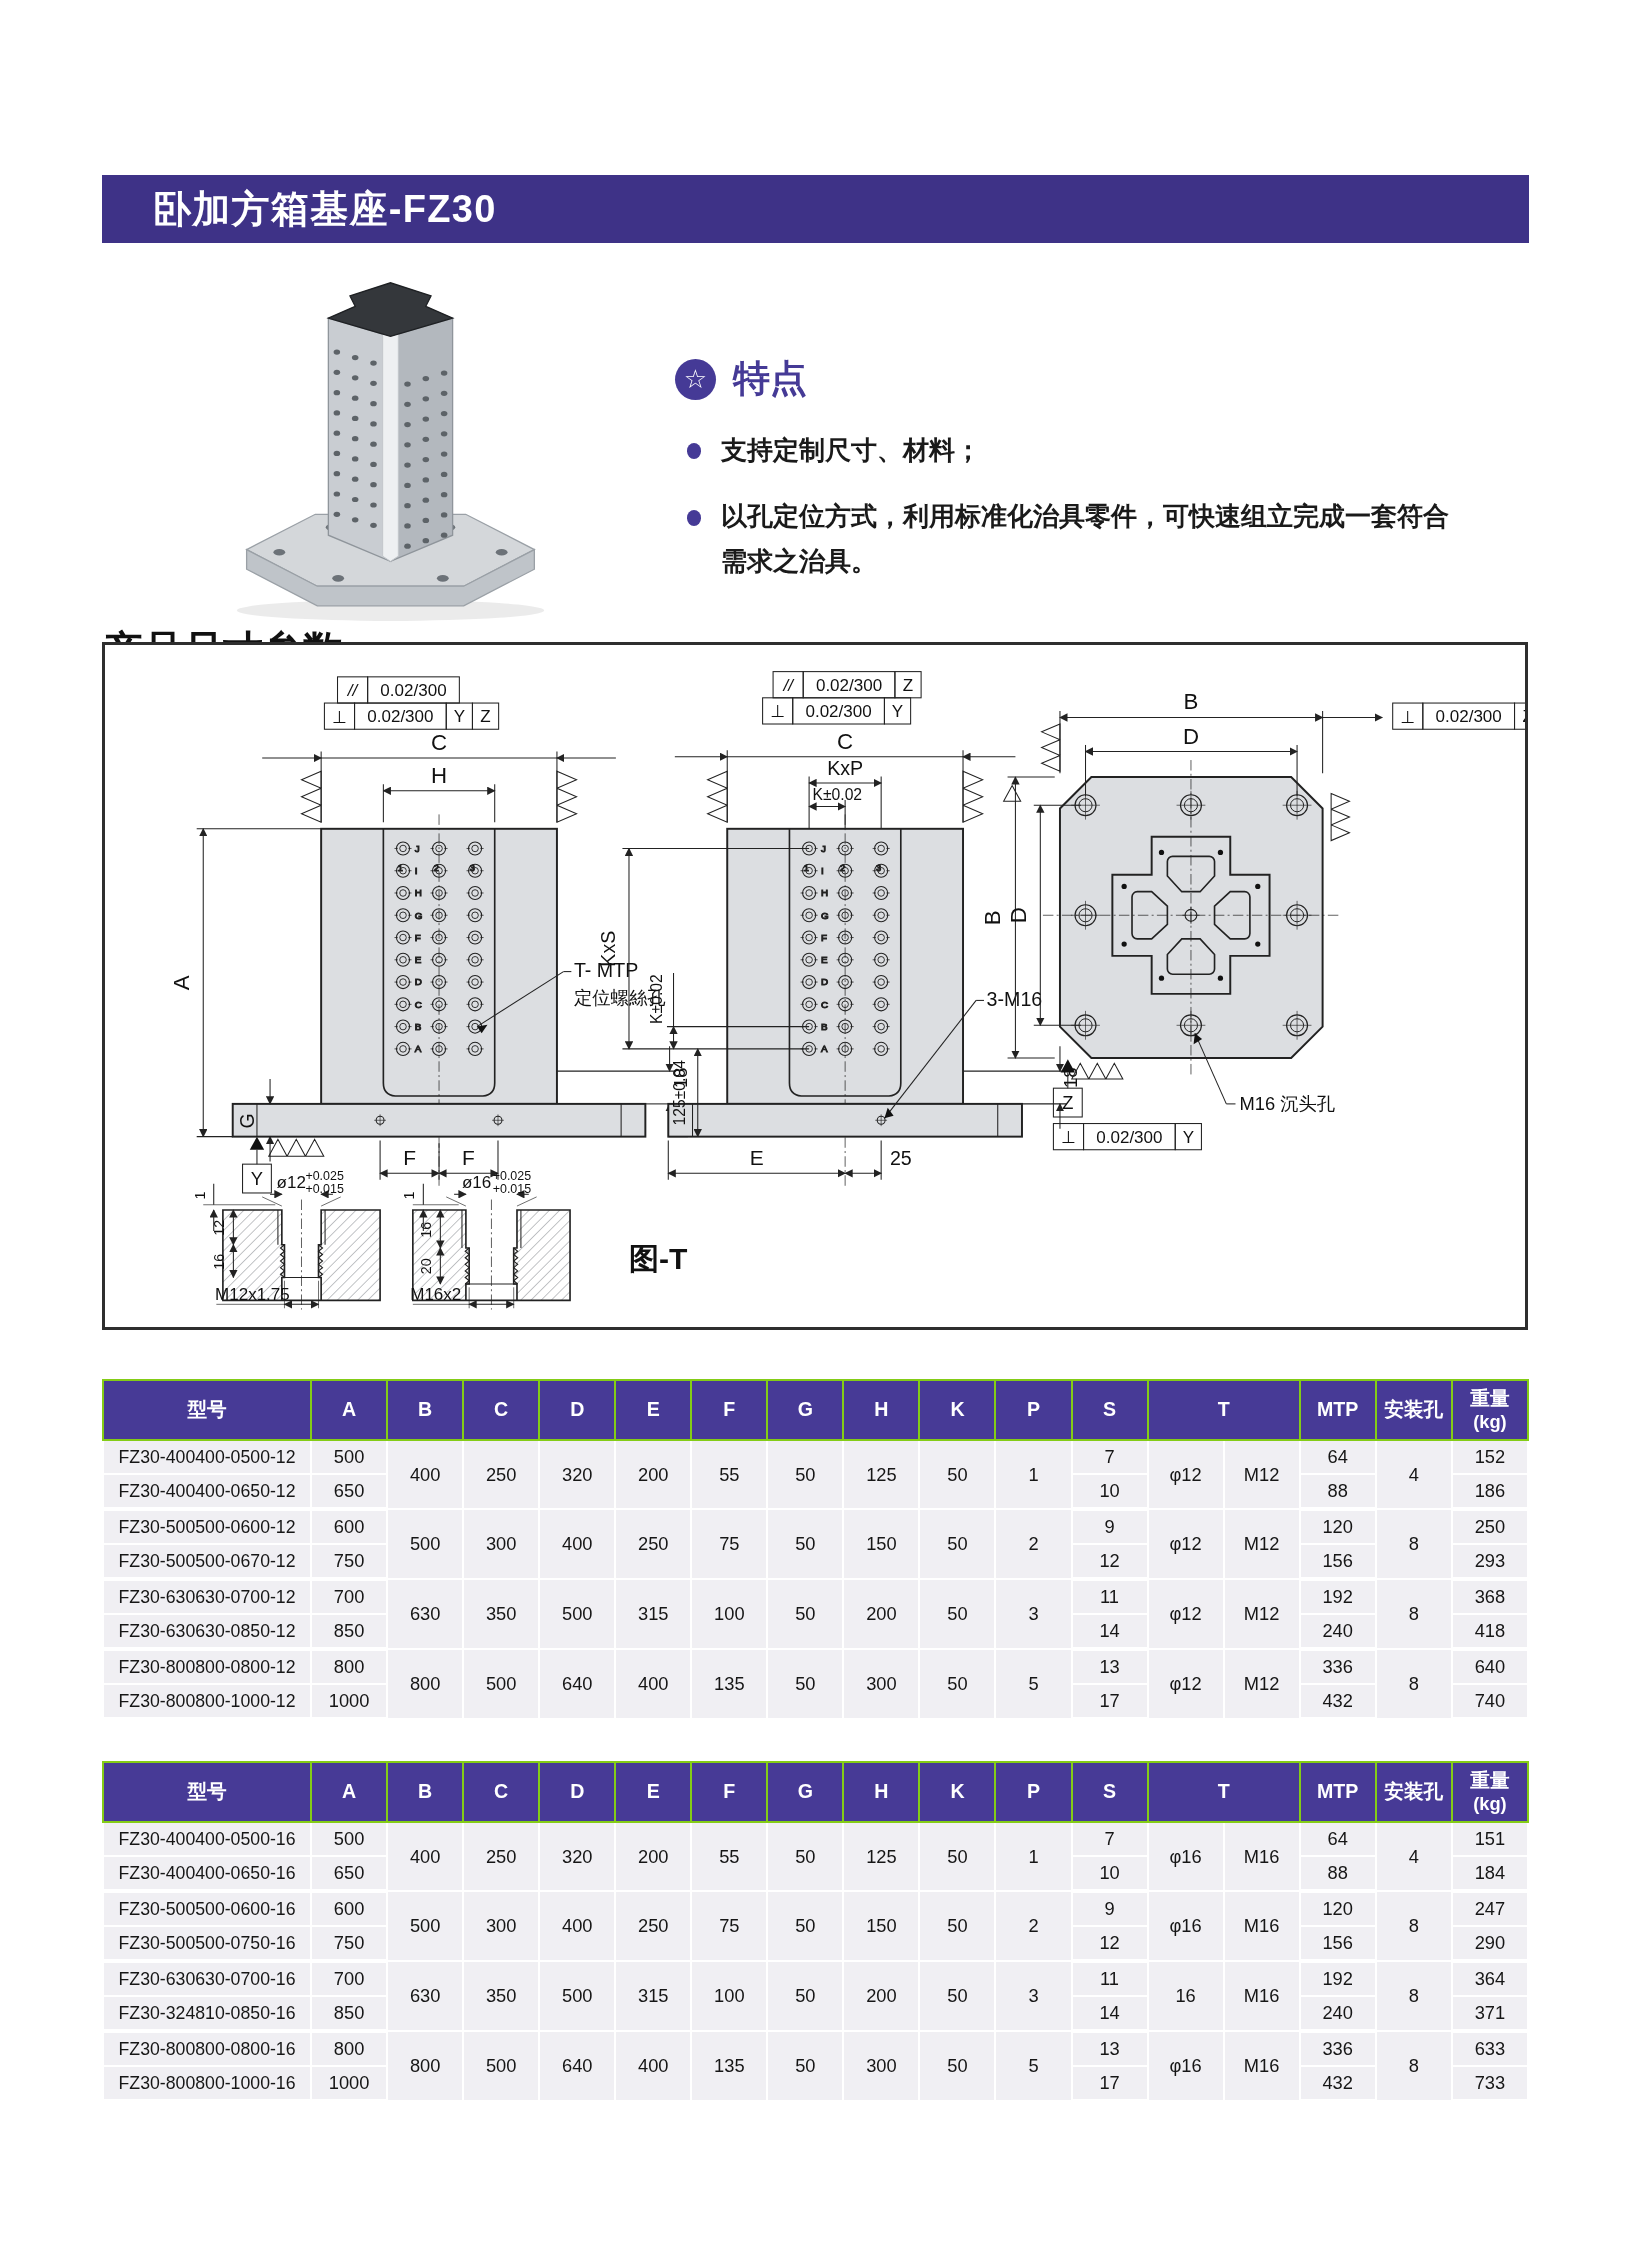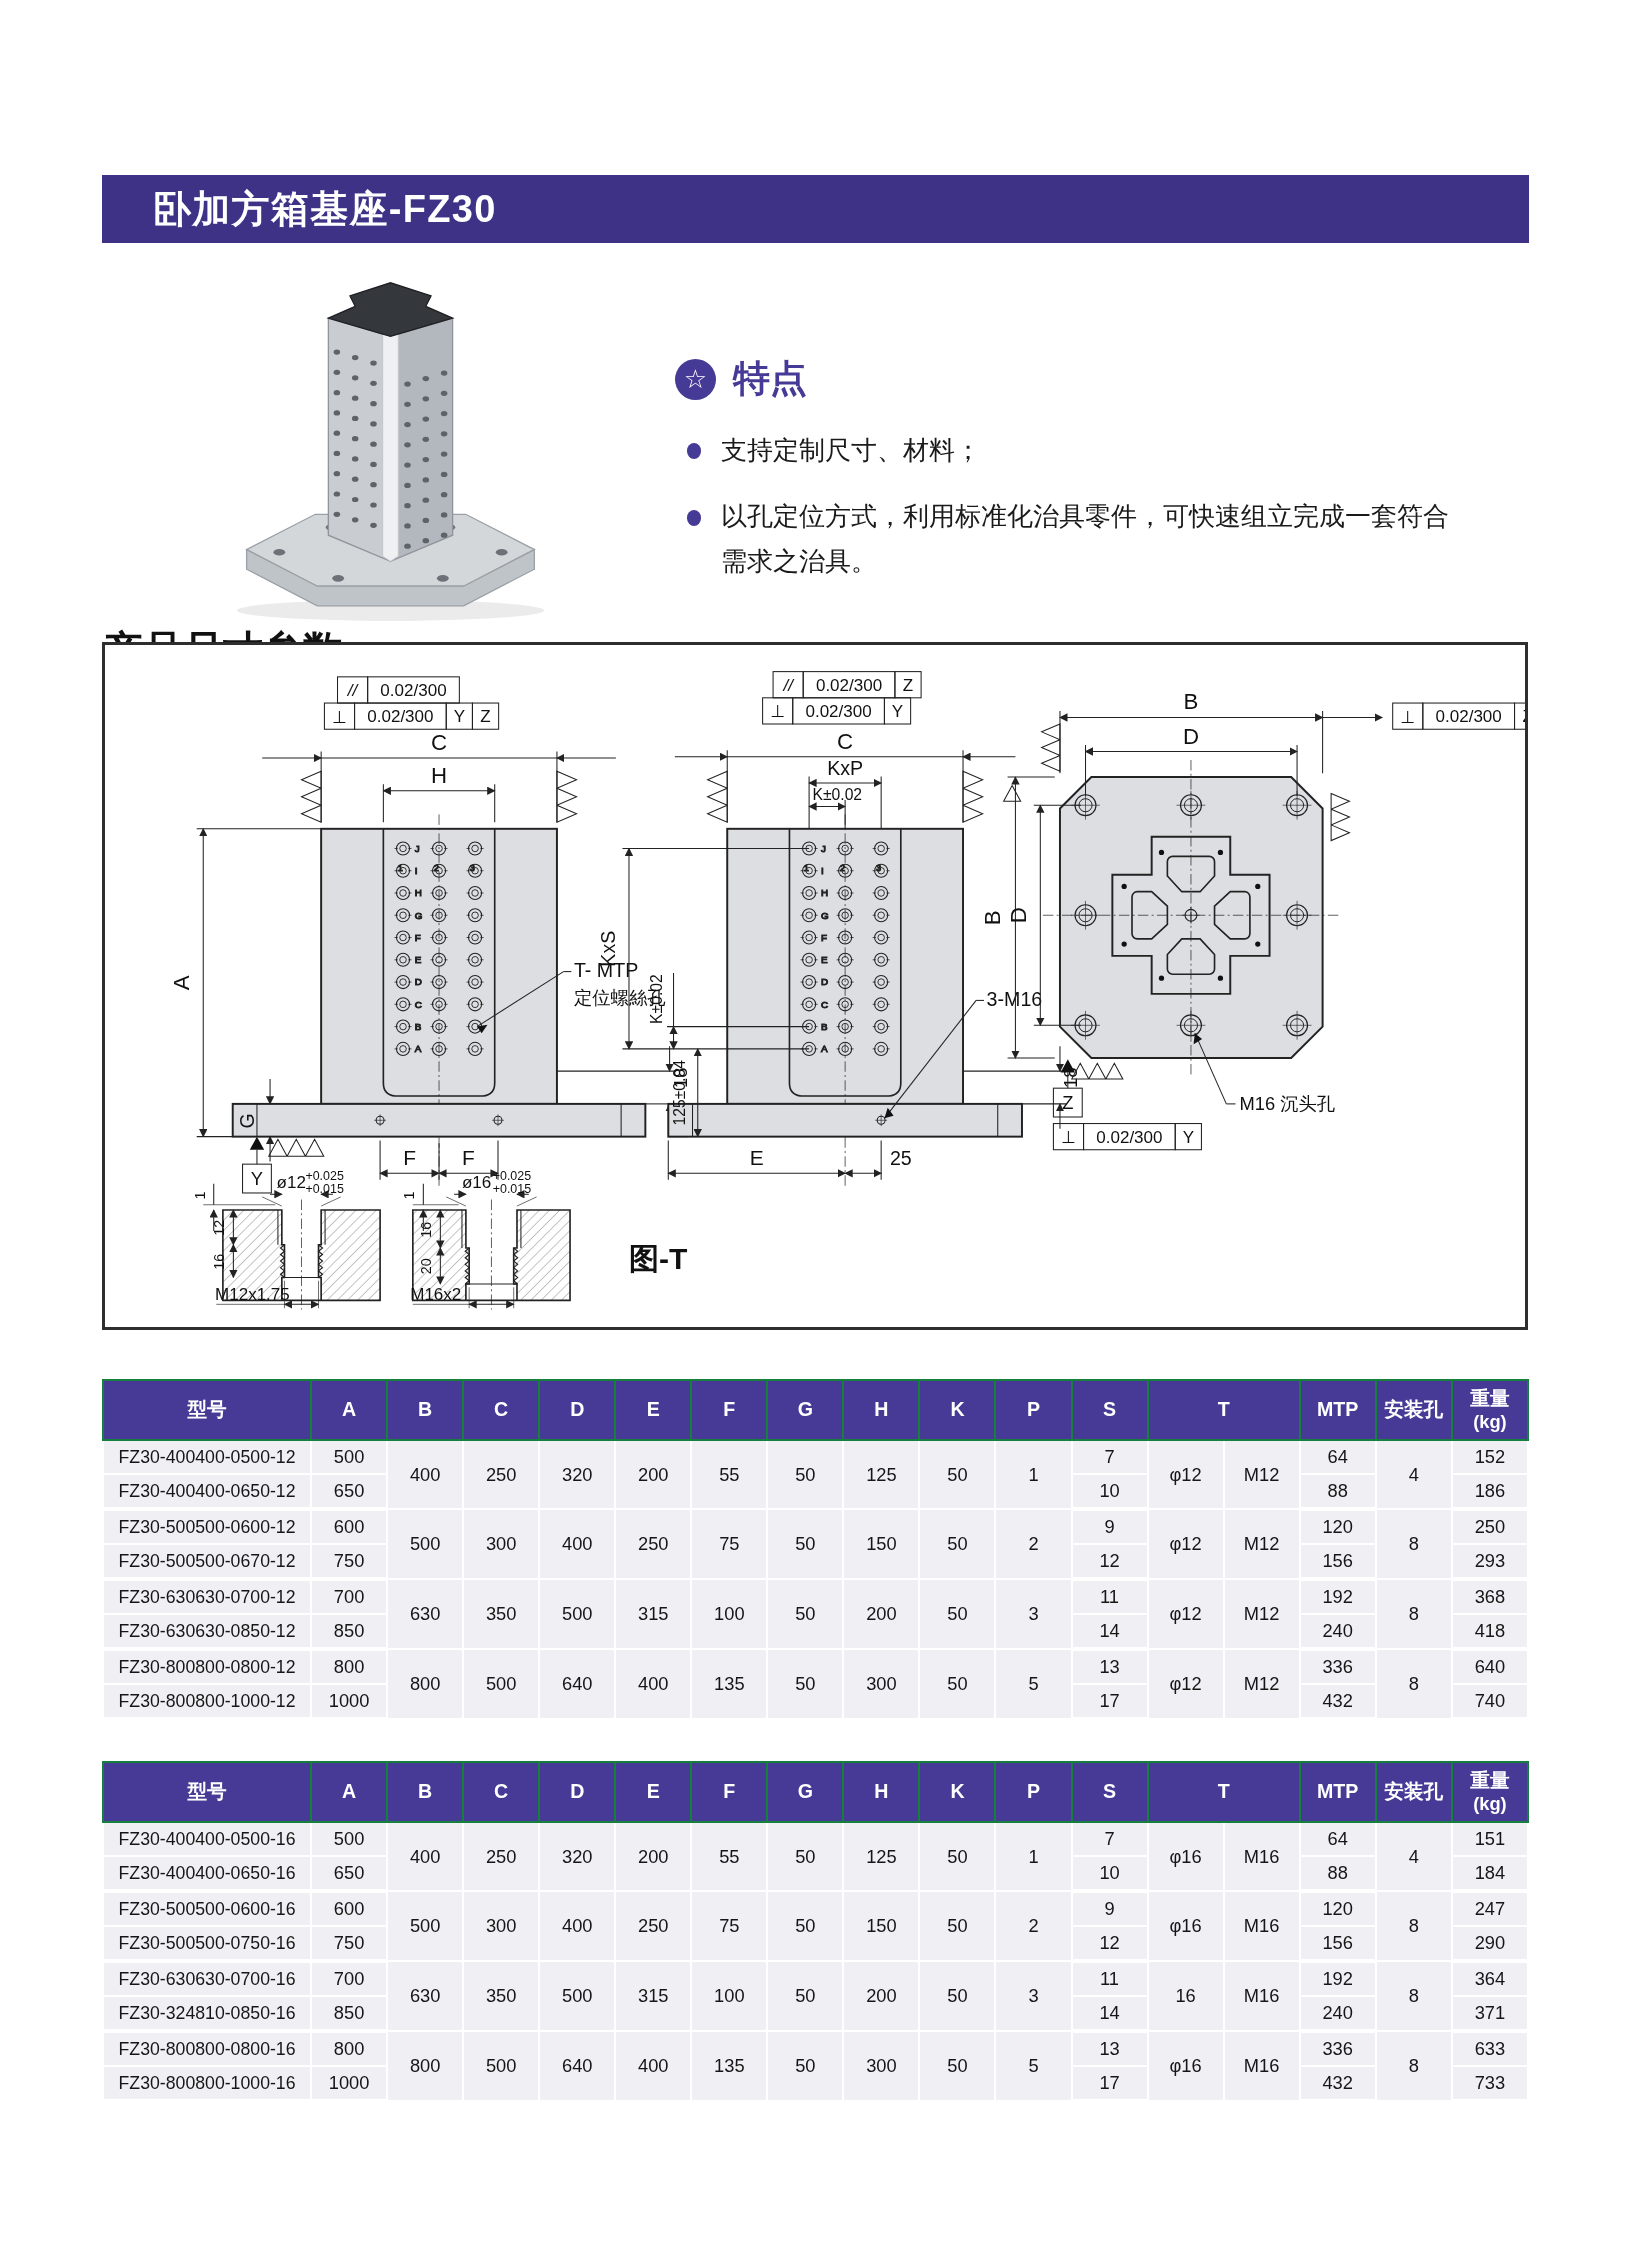--- a/index.html
+++ b/index.html
@@ -7,35 +7,35 @@
   #page{position:relative;width:1647px;height:2250px;background:#fff;overflow:hidden;margin-left:17px;}
   
   .banner{position:absolute;left:85px;top:175px;width:1427px;height:68px;background:#3e3287;}
   .banner h1{margin:0;padding-left:51px;font-size:38px;line-height:68px;color:#fff;font-weight:bold;letter-spacing:1.3px;}
   
   .features{position:absolute;left:658px;top:354px;width:799px;}
   .feat-head{display:flex;align-items:center;gap:17px;}
   .star-badge{width:41px;height:41px;border-radius:50%;background:#453a96;color:#fff;font-size:26px;line-height:41px;text-align:center;flex:0 0 41px;}
   .feat-title{font-size:37px;font-weight:bold;color:#453a96;}
   .feat-list{margin:23.6px 0 0 0;padding:0;list-style:none;}
-  .feat-list li{position:relative;margin:0 0 22px 0;padding-left:46px;font-size:26px;font-weight:normal;line-height:1.72;width:740px;}
+  .feat-list li{position:relative;margin:0 0 22px 0;padding-left:46px;font-size:26px;font-weight:bold;line-height:1.72;width:740px;}
   .feat-list li::before{content:"";position:absolute;left:11.8px;top:15.7px;width:14.4px;height:15.7px;border-radius:50%;background:#453a96;}
   
   .dim-title{position:absolute;left:86px;top:623px;font-size:40px;font-weight:bold;color:#111;}
   
   .draw-panel{position:absolute;left:85px;top:642px;width:1426px;height:688px;border:3.3px solid #2e2e2e;box-sizing:border-box;background:#fff;}
   .draw-panel svg{display:block;width:100%;height:100%;}
   
   .product{position:absolute;left:210px;top:254px;width:327px;height:373px;}
   
   .spec-wrap{position:absolute;left:85px;width:1427px;}
   .spec-wrap.t1{top:1379px;}
   .spec-wrap.t2{top:1761px;}
   table.spec{width:100%;border-collapse:collapse;table-layout:fixed;}
-  table.spec th{background:#473a96;color:#fff;font-size:19.6px;font-weight:bold;border:2px solid #15803d;height:58px;padding:0;line-height:1.2;}
+  table.spec th{background:#473a96;color:#fff;font-size:19.6px;font-weight:bold;border:2px solid #84cc16;height:58px;padding:0;line-height:1.2;}
   table.spec th .sub{font-size:18.3px;}
   table.spec td{background:#f0eff3;font-size:18.3px;text-align:center;border:2px solid #fff;height:32px;padding:0 2.6px;color:#161616;}
   table.spec tr.gend td{border-bottom:4.6px solid #fff;}
   table.spec td.model{font-size:17.7px;}
   
   .dt{font-family:"Liberation Sans",sans-serif;fill:#111;}
 </style>
 </head>
 <body>
 

